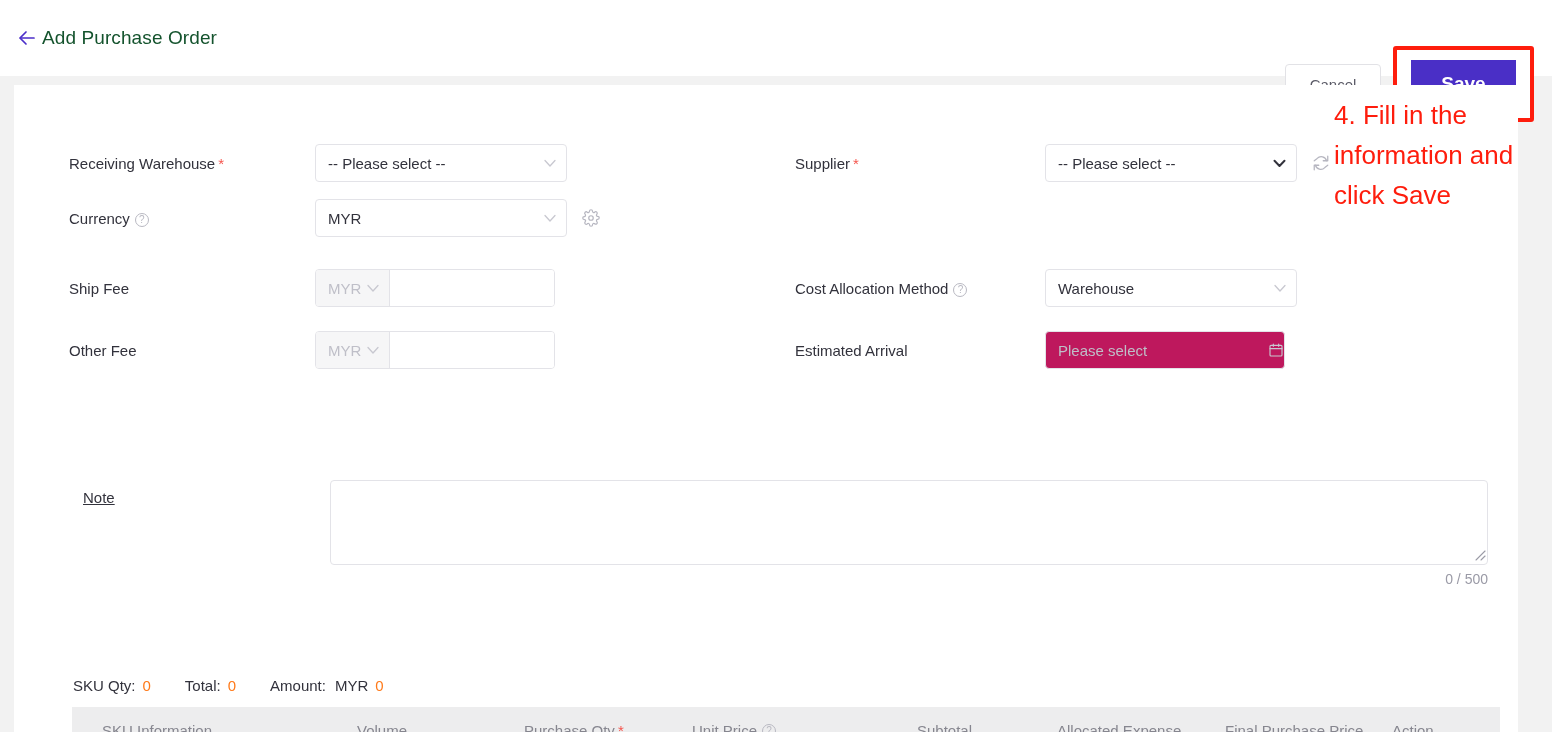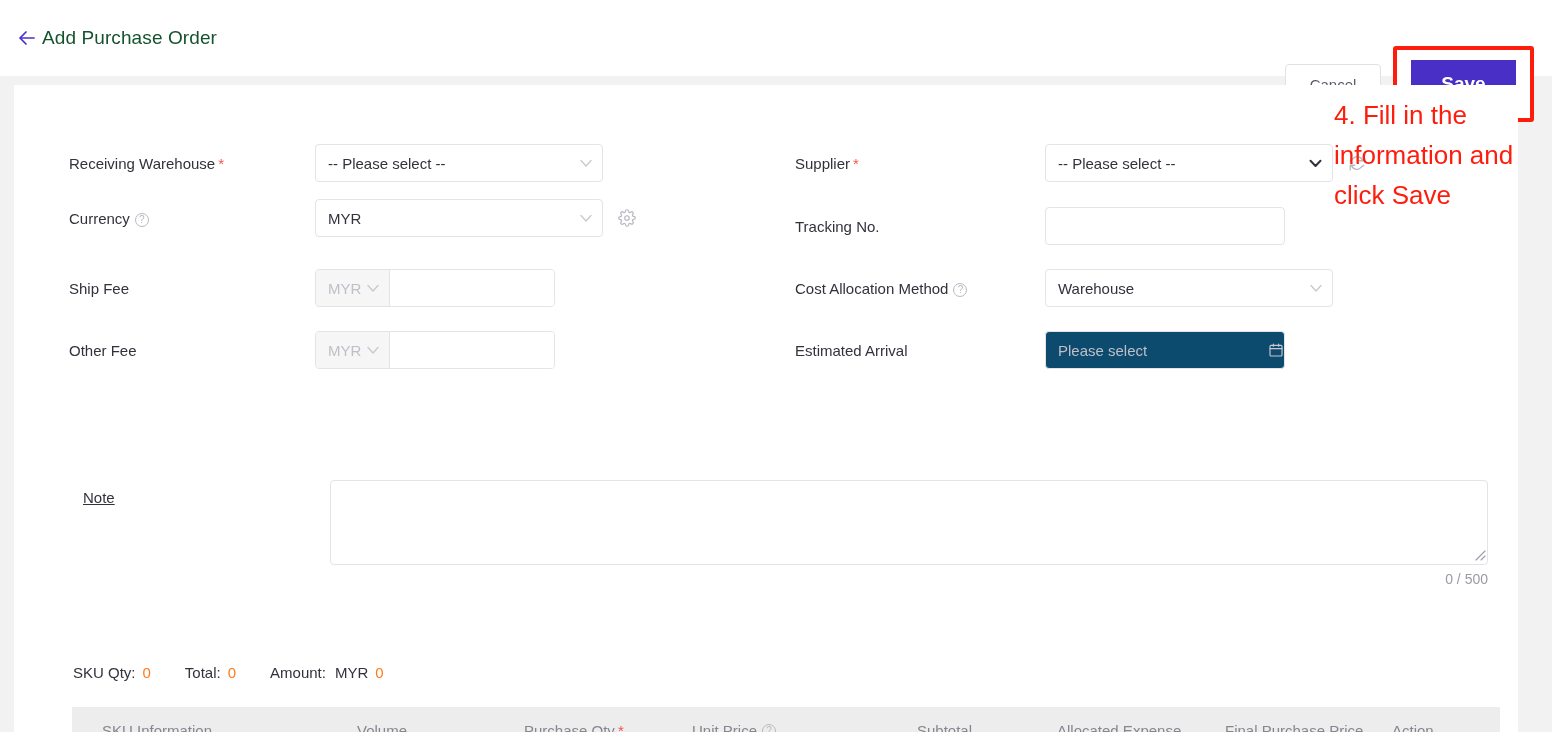--- a/index.html
+++ b/index.html
@@ -101,21 +101,21 @@
     border-radius: 50%;
     color: #b9b9c2;
     font-size: 10px;
     line-height: 12px;
     text-align: center;
     margin-left: 5px;
     vertical-align: 1px;
   }
 
   .sel {
-    width: 288px; height: 38px;
+    width: 252px; height: 38px;
     border: 1px solid #e3e3e8;
     border-radius: 4px;
     background: #fff;
     display: flex; align-items: center;
     padding: 0 10px 0 12px;
     font-size: 15px;
     color: #32323c;
     cursor: pointer;
     position: relative;
   }
@@ -180,21 +180,21 @@
     display: inline-flex; align-items: center; justify-content: center;
     cursor: pointer;
     color: #b6b6c0;
   }
 
   
   .datefield {
     width: 240px; height: 38px;
     border: 1px solid #e3e3e8;
     border-radius: 4px;
-    background: #0c4a6e;
+    background: #be185d;
     display: flex; align-items: center;
     padding: 0 0 0 12px;
     font-size: 15px;
     color: #bfbfc8;
     cursor: pointer;
   }
   .datefield .val { flex: 1; }
 
   
   .note-label { position: absolute; left: 69px; top: 404px; text-decoration: underline; }
@@ -224,21 +224,21 @@
     left: 1374px; top: 486px;
     width: 100px;
     text-align: right;
     font-size: 14px;
     color: #9a9aa6;
   }
 
   
   .totals {
     position: absolute;
-    left: 59px; top: 579px;
+    left: 59px; top: 592px;
     display: flex; align-items: center;
     font-size: 15px;
     color: #32323c;
   }
   .totals .grp { margin-right: 34px; display: flex; align-items: center; }
   .totals .grp:last-child { margin-right: 0; }
   .totals .k { color: #32323c; }
   .totals .v { color: #ff7a1a; margin-left: 7px; }
   .totals .cur { margin-left: 9px; color: #32323c; }
 
@@ -371,24 +371,20 @@
     <span class="icon-btn">
       <svg width="18" height="18" viewBox="0 0 24 24" fill="none" stroke="currentColor" stroke-width="1.7" stroke-linecap="round" stroke-linejoin="round">
         <polyline points="21 3 21 9 15 9"></polyline>
         <polyline points="3 21 3 15 9 15"></polyline>
         <path d="M19.5 9a7.5 7.5 0 0 0-12.6-3.1L3 9"></path>
         <path d="M4.5 15a7.5 7.5 0 0 0 12.6 3.1L21 15"></path>
       </svg>
     </span>
   </div>
 
-  <div class="frow" style="left:781px; top:122px;">
-    <div class="flabel" style="width:250px;">Tracking No.</div>
-    <input class="txtinput" type="text" placeholder="" style="">
-  </div>
 
   <div class="frow" style="left:781px; top:184px;">
     <div class="flabel" style="width:250px;">
       <span>Cost Allocation Method</span><span class="qmark">?</span>
     </div>
     <div class="sel">
       <span class="val">Warehouse</span>
       <span class="chev">
         <svg width="12" height="9" viewBox="0 0 12 9" fill="none" stroke="currentColor" stroke-width="1.3" stroke-linecap="round" stroke-linejoin="round">
             <polyline points="1,1.5 6,7 11,1.5"></polyline>

